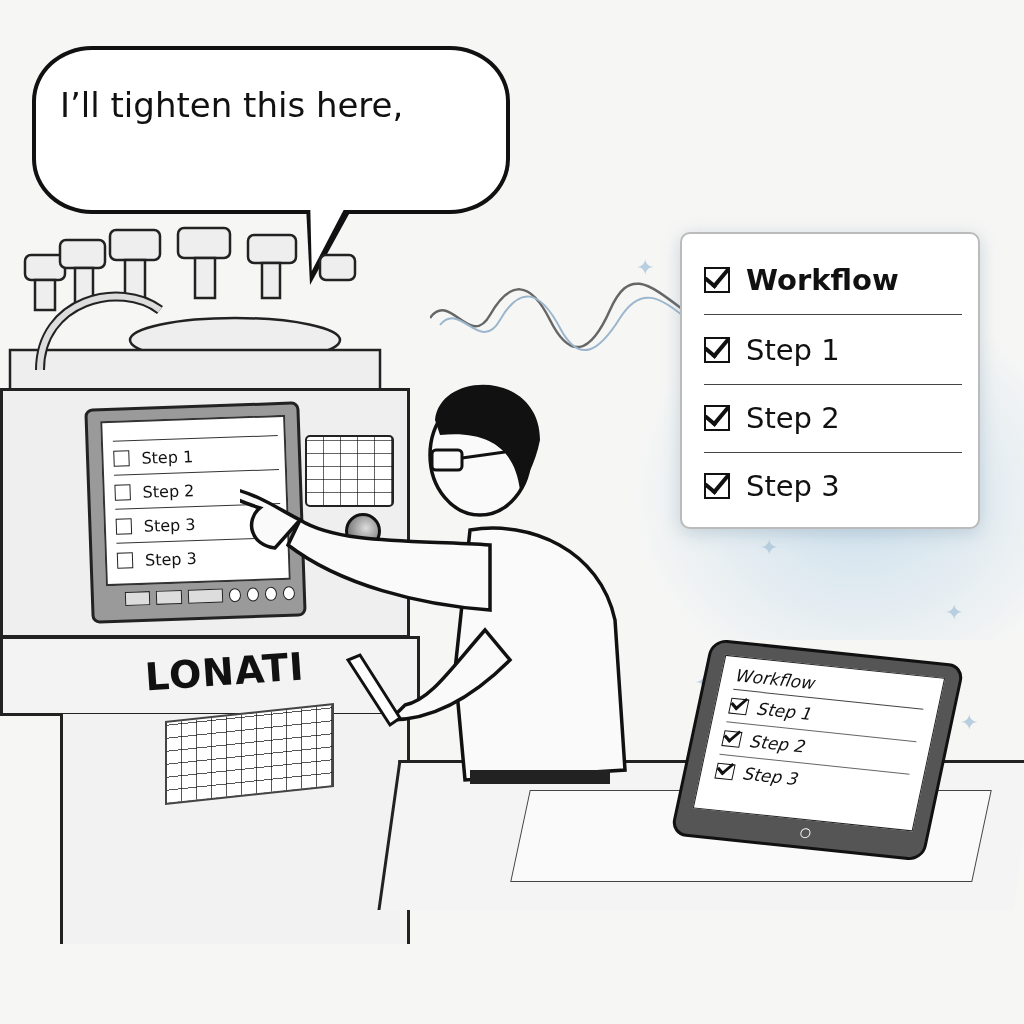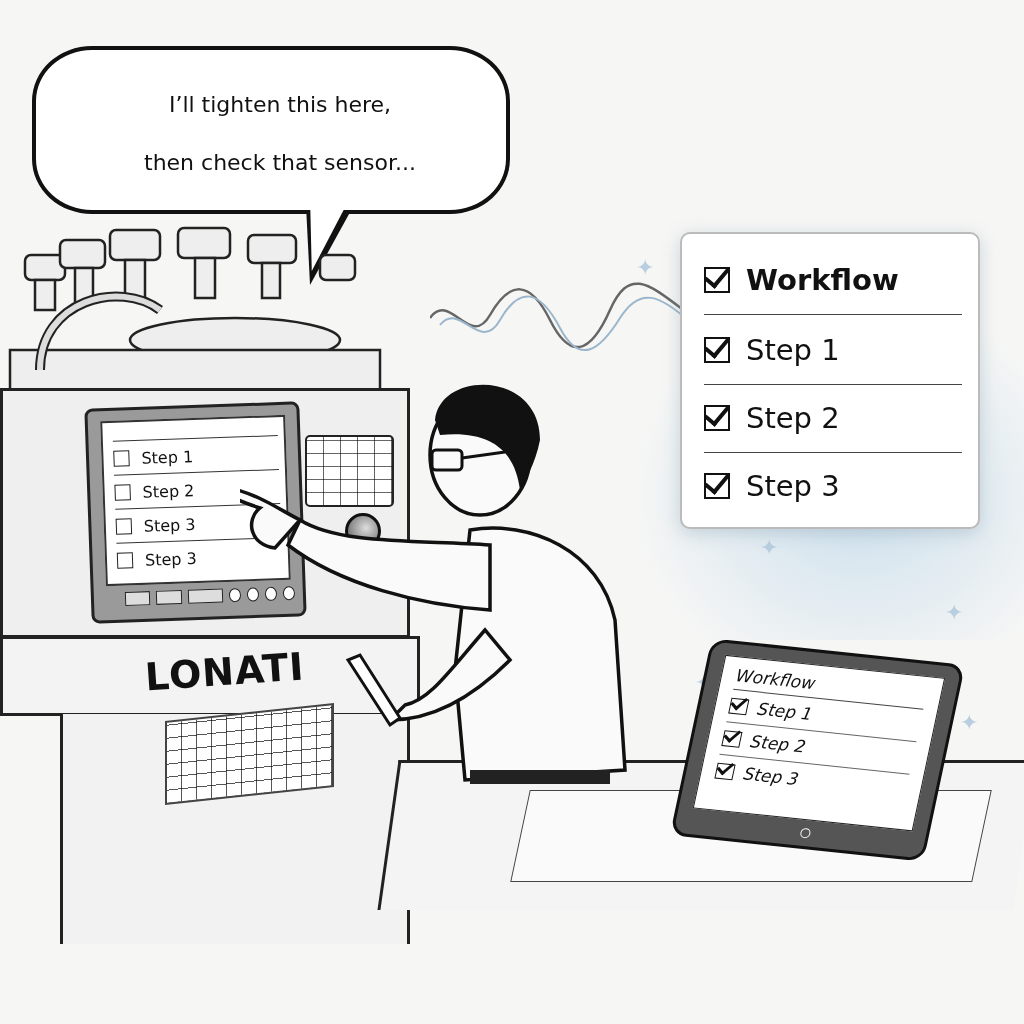--- a/index.html
+++ b/index.html
@@ -19,22 +19,22 @@
     left:296px; top:205px; width:0; height:0;
     border-left:24px solid transparent; border-right:24px solid transparent;
     border-top:80px solid #111; transform:skewX(-14deg);
   }
   .bubble-tail-inner {
     left:302px; top:205px; width:0; height:0;
     border-left:18px solid transparent; border-right:18px solid transparent;
     border-top:66px solid #fff; transform:skewX(-14deg);
   }
   .bubble-text {
-    left:60px; top:76px; width:440px; font-size:22px; line-height:58px;
-    text-align:center; font-family:"DejaVu Sans", sans-serif;
+    left:60px; top:76px; width:440px; font-size:34px; line-height:58px;
+    font-family:"DejaVu Sans", sans-serif;
   }
   
   .machine-top { left:0; top:200px; width:390px; height:190px; }
   .machine-body {
     left:0; top:388px; width:410px; height:250px; background:#efefef;
     border:3px solid #222; box-sizing:border-box;
   }
   .machine-base {
     left:0; top:636px; width:420px; height:80px; background:#f3f3f3;
     border:3px solid #222; box-sizing:border-box;
@@ -155,21 +155,20 @@
 <span class="abs sparkle" style="left:760px;top:535px">✦</span>
 <span class="abs sparkle" style="left:945px;top:600px">✦</span>
 <span class="abs sparkle" style="left:695px;top:670px">✦</span>
 <span class="abs sparkle" style="left:960px;top:710px">✦</span>
 
 <div class="abs bubble-tail"></div>
 <div class="abs bubble"></div>
 <div class="abs bubble-tail-inner"></div>
 <div class="abs bubble-text">
   <div>I’ll tighten this here,</div>
-  <div>then check that sensor...</div>
 </div>
 
 <svg class="abs machine-top" viewBox="0 0 390 190">
   <g fill="#eee" stroke="#222" stroke-width="2.5">
     <rect x="25" y="55" width="40" height="25" rx="6"></rect>
     <rect x="60" y="40" width="45" height="28" rx="6"></rect>
     <rect x="110" y="30" width="50" height="30" rx="6"></rect>
     <rect x="178" y="28" width="52" height="30" rx="6"></rect>
     <rect x="248" y="35" width="48" height="28" rx="6"></rect>
     <rect x="320" y="55" width="35" height="25" rx="6"></rect>

